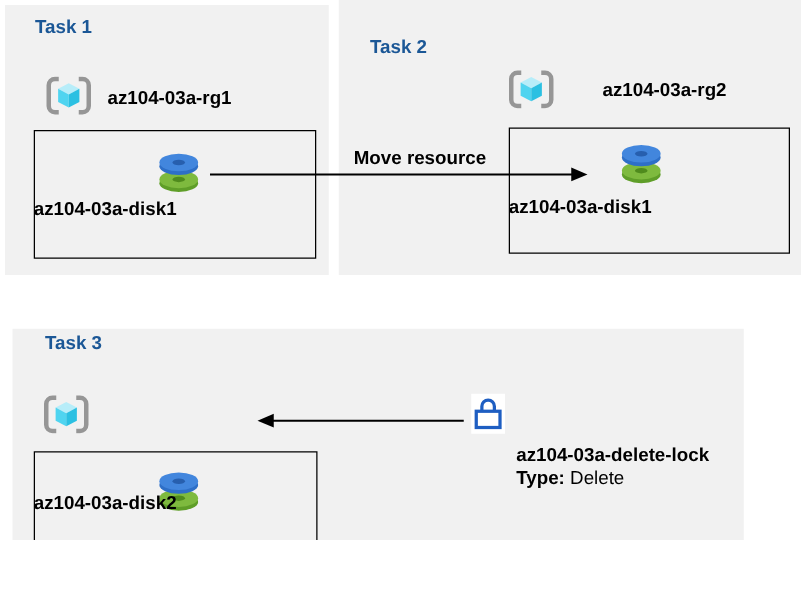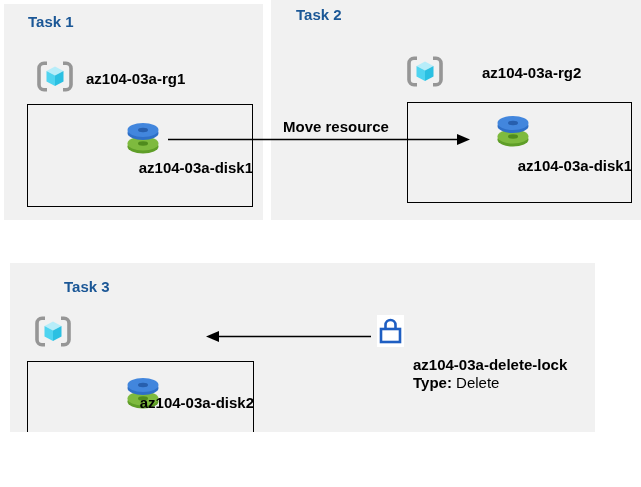--- a/index.html
+++ b/index.html
@@ -6,21 +6,21 @@
   .canvas{
     position:relative;width:641px;height:432px;background:#ffffff;
     font-family:"Liberation Sans",sans-serif;color:#000;overflow:hidden;
   }
   .panel{position:absolute;background:var(--panel-bg,#f1f1f1);}
   .task-title{position:absolute;font-size:15px;font-weight:bold;color:var(--title-color,#1b5796);line-height:1;}
   .rg-icon{position:absolute;width:40px;height:31px;}
   .rg-label{position:absolute;font-size:15px;font-weight:bold;line-height:1;white-space:nowrap;}
   .res-box{position:absolute;border:1.5px solid #000;box-sizing:border-box;}
   .disk-icon{position:absolute;width:36px;height:33px;}
-  .res-label{position:absolute;font-size:15px;font-weight:bold;text-align:right;line-height:1;white-space:nowrap;}
+  .res-label{position:absolute;font-size:15px;font-weight:bold;text-align:left;line-height:1;white-space:nowrap;}
   .arrow-label{position:absolute;font-size:15px;font-weight:bold;line-height:1;white-space:nowrap;}
   .lock-box{position:absolute;width:27px;height:32px;background:#ffffff;}
   .lock-box svg{display:block;width:27px;height:32px;}
   .lock-text{position:absolute;font-size:15px;line-height:18px;white-space:nowrap;}
   .lock-text .name{font-weight:bold;}
   .lock-text .type-label{font-weight:bold;}
   .arrow-overlay{position:absolute;left:0;top:0;width:641px;height:487px;pointer-events:none;}
 </style>
 </head>
 <body>
@@ -44,21 +44,21 @@
     <ellipse cx="18" cy="24.5" rx="15.5" ry="7" fill="#5f9e28"></ellipse>
     <ellipse cx="18" cy="21.5" rx="15.5" ry="7" fill="#7eba3e"></ellipse>
     <ellipse cx="18" cy="21.5" rx="5" ry="2.2" fill="#4f8b1d"></ellipse>
     <ellipse cx="18" cy="11" rx="15.5" ry="7" fill="#2e6fc7"></ellipse>
     <ellipse cx="18" cy="8" rx="15.5" ry="7" fill="#4286dd"></ellipse>
     <ellipse cx="18" cy="8" rx="5" ry="2.2" fill="#275fae"></ellipse>
   </svg>
   <div class="res-label" style="left:27px;top:160px;width:226px;">az104-03a-disk1</div>
 
   <div class="panel" style="left:271px;top:0px;width:370px;height:220px;"></div>
-  <div class="task-title" style="left:296px;top:7px;">Task 2</div>
+  <div class="task-title" style="left:296px;top:30px;">Task 2</div>
 
   <svg class="rg-icon" style="left:405px;top:56px;" viewBox="0 0 38 31">
     <path d="M11 2.2 H8 A5 5 0 0 0 3 7.2 V23.8 A5 5 0 0 0 8 28.8 H11" fill="none" stroke-width="3.6" stroke="#969696"></path>
     <path d="M27 2.2 H30 A5 5 0 0 1 35 7.2 V23.8 A5 5 0 0 1 30 28.8 H27" fill="none" stroke-width="3.6" stroke="#969696"></path>
     <polygon points="19,5.5 27.5,10 19,14.5 10.5,10" fill="#b7edf9"></polygon>
     <polygon points="10.5,10 19,14.5 19,25 10.5,20.5" fill="#4fd4f0"></polygon>
     <polygon points="19,14.5 27.5,10 27.5,20.5 19,25" fill="#2bc0e2"></polygon>
   </svg>
   <div class="rg-label" style="left:482px;top:65px;">az104-03a-rg2</div>
 
@@ -69,21 +69,21 @@
     <ellipse cx="18" cy="21.5" rx="5" ry="2.2" fill="#4f8b1d"></ellipse>
     <ellipse cx="18" cy="11" rx="15.5" ry="7" fill="#2e6fc7"></ellipse>
     <ellipse cx="18" cy="8" rx="15.5" ry="7" fill="#4286dd"></ellipse>
     <ellipse cx="18" cy="8" rx="5" ry="2.2" fill="#275fae"></ellipse>
   </svg>
   <div class="res-label" style="left:407px;top:158px;width:225px;">az104-03a-disk1</div>
 
   <div class="arrow-label" style="left:283px;top:119px;">Move resource</div>
 
   <div class="panel" style="left:10px;top:263px;width:585px;height:220px;"></div>
-  <div class="task-title" style="left:36px;top:279px;margin-left:28px;">Task 3</div>
+  <div class="task-title" style="left:36px;top:267px;">Task 3</div>
 
   <svg class="rg-icon" style="left:33px;top:316px;" viewBox="0 0 38 31">
     <path d="M11 2.2 H8 A5 5 0 0 0 3 7.2 V23.8 A5 5 0 0 0 8 28.8 H11" fill="none" stroke-width="3.6" stroke="#969696"></path>
     <path d="M27 2.2 H30 A5 5 0 0 1 35 7.2 V23.8 A5 5 0 0 1 30 28.8 H27" fill="none" stroke-width="3.6" stroke="#969696"></path>
     <polygon points="19,5.5 27.5,10 19,14.5 10.5,10" fill="#b7edf9"></polygon>
     <polygon points="10.5,10 19,14.5 19,25 10.5,20.5" fill="#4fd4f0"></polygon>
     <polygon points="19,14.5 27.5,10 27.5,20.5 19,25" fill="#2bc0e2"></polygon>
   </svg>
 
   <div class="res-box" style="left:27px;top:361px;width:227px;height:103px;"></div>

